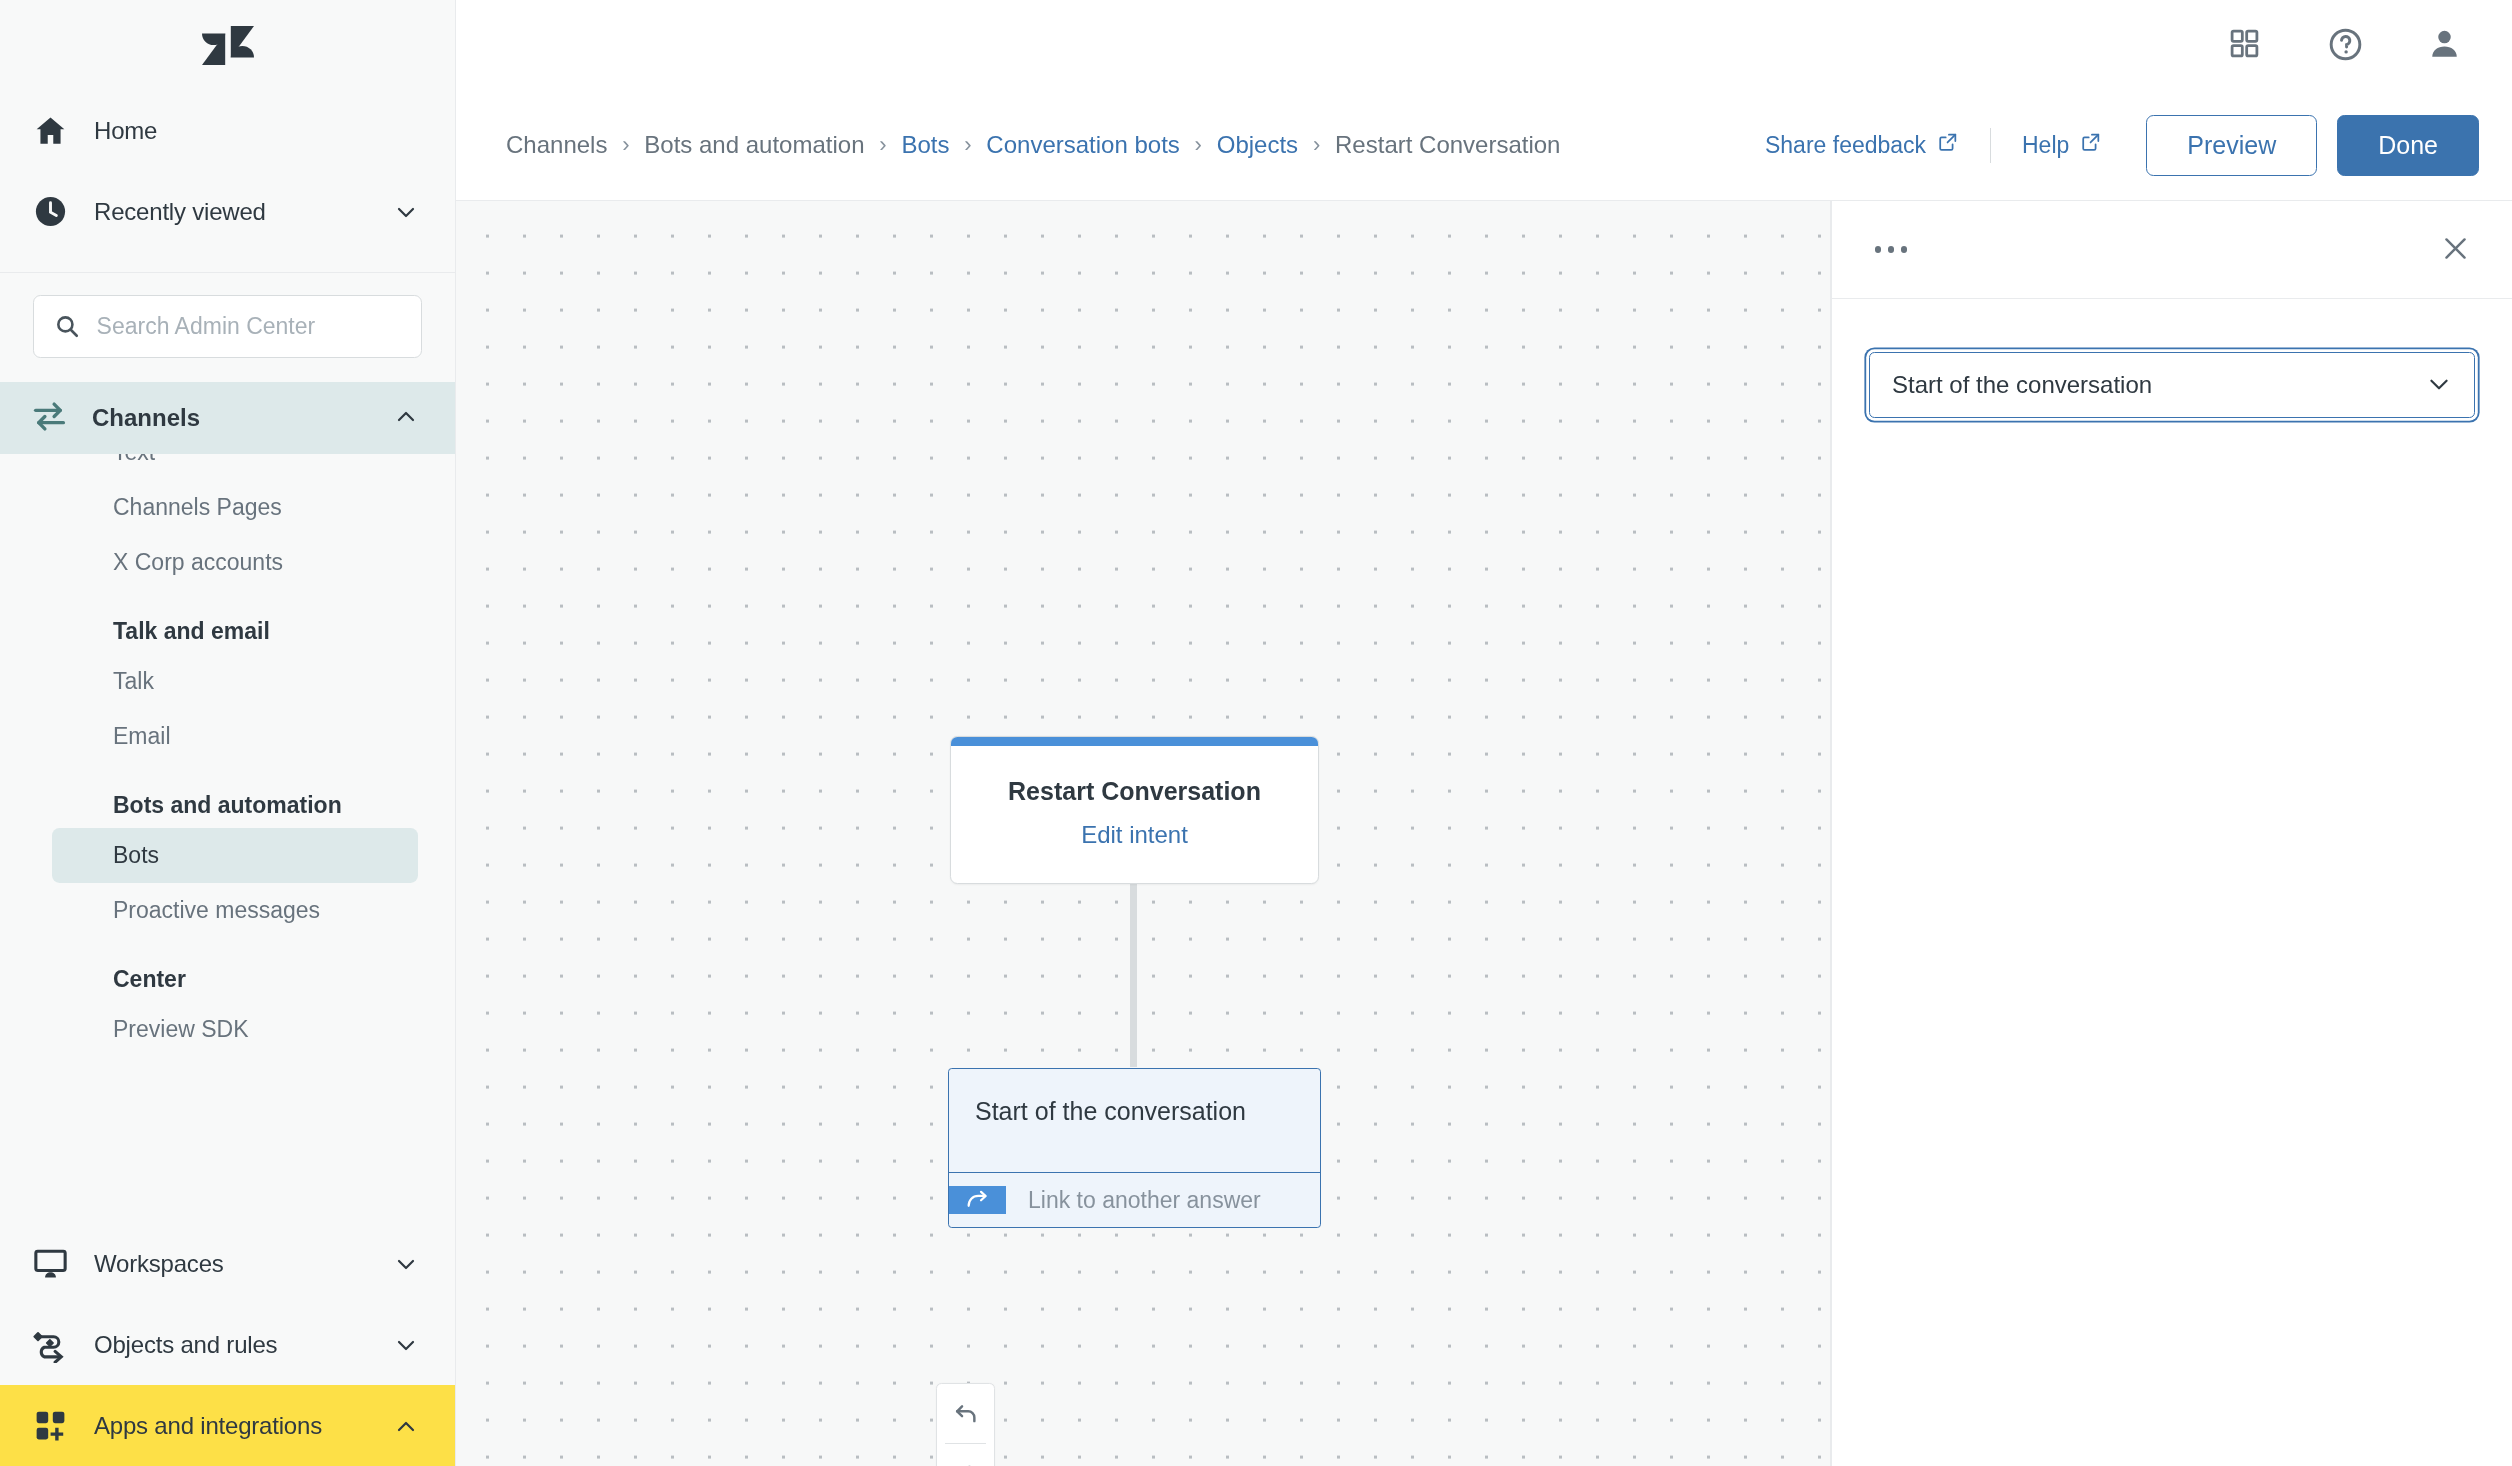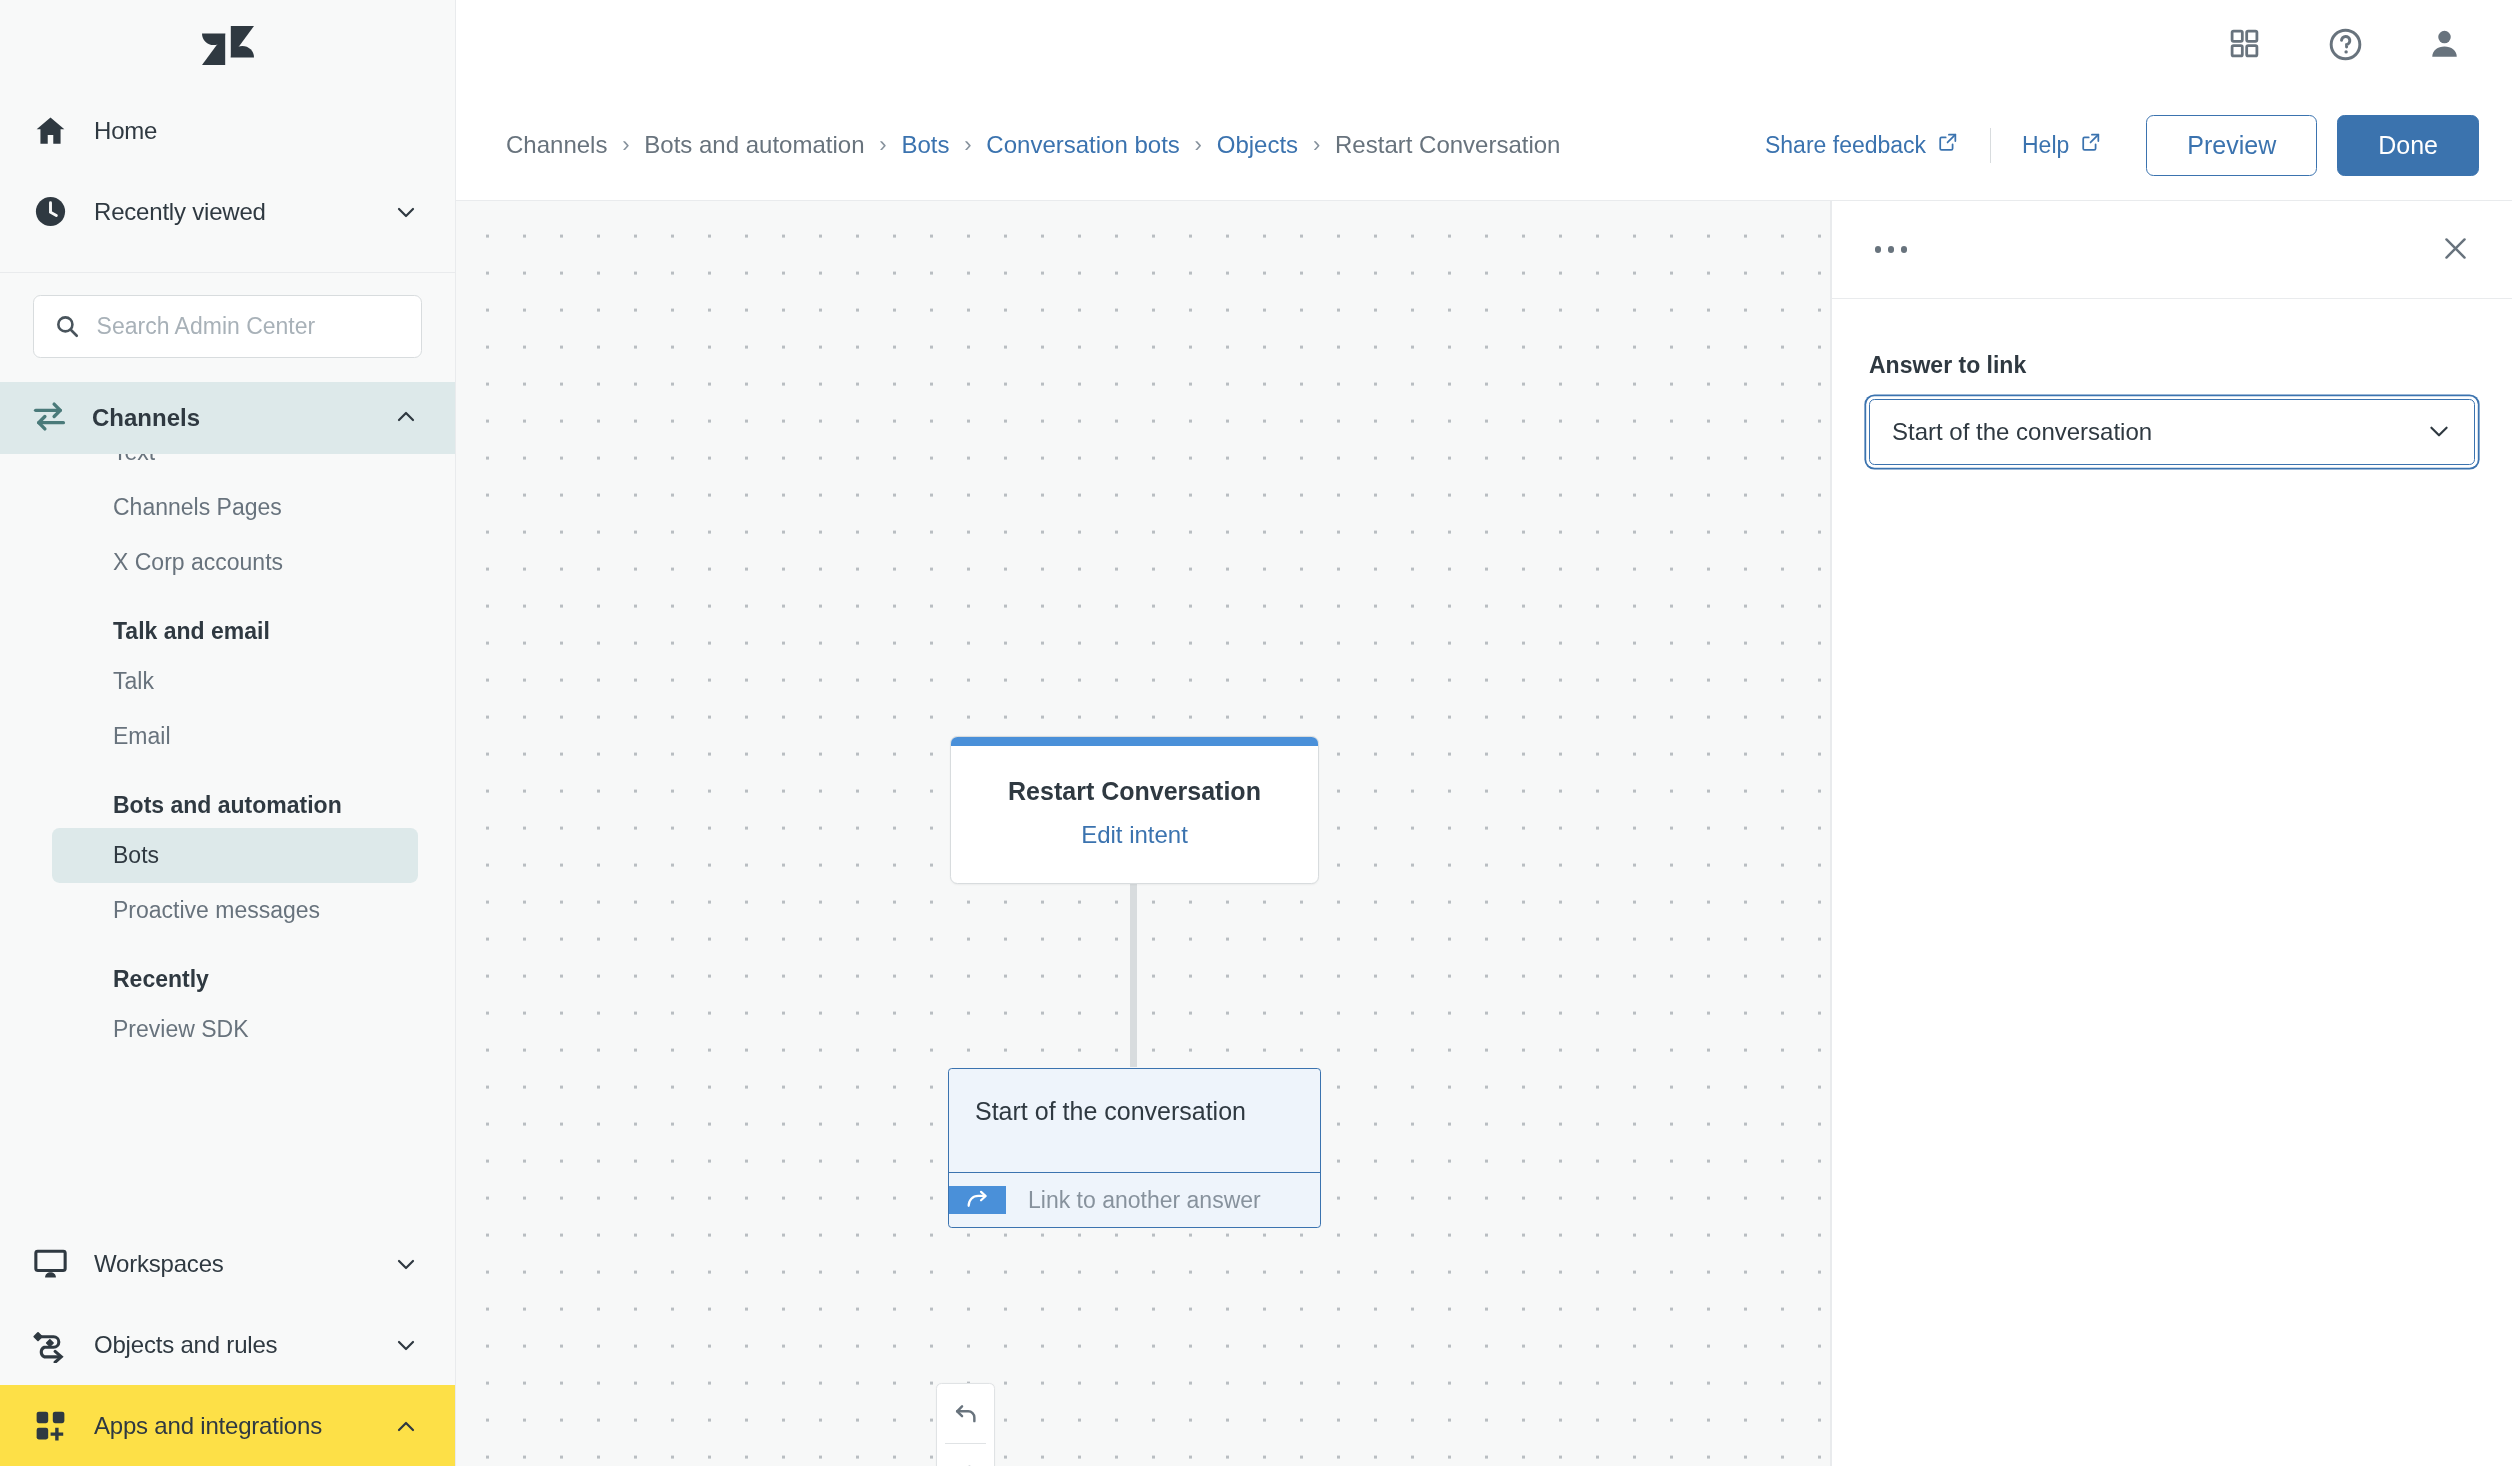--- a/index.html
+++ b/index.html
@@ -298,21 +298,21 @@
         <div class="sub-item">X Corp accounts</div>
 
         <div class="grp-title">Talk and email</div>
         <div class="sub-item">Talk</div>
         <div class="sub-item">Email</div>
 
         <div class="grp-title">Bots and automation</div>
         <div class="sub-item active">Bots</div>
         <div class="sub-item">Proactive messages</div>
 
-        <div class="grp-title">Recently</div>
+        <div class="grp-title">Center</div>
         <div class="sub-item">Preview SDK</div>
       </div>
     </div>
 
     <div class="nav-bottom">
       <div class="nav-row">
         <span class="nicon">
           <svg width="37" height="37" viewBox="0 0 24 24" fill="none" stroke="#2f3941" stroke-width="2">
               <rect x="2.5" y="4" width="19" height="12.5" rx="1.2"></rect>
               <path d="M8.5 21c0-2 1.6-3.3 3.5-3.3S15.5 19 15.5 21z" fill="#2f3941" stroke="none"></path>
@@ -479,21 +479,20 @@
               <i></i>
             </span>
           <span>
             <svg width="31" height="31" viewBox="0 0 24 24" stroke="#68737d" stroke-width="1.9" stroke-linecap="round">
                 <line x1="5" y1="5" x2="19" y2="19"></line>
                 <line x1="19" y1="5" x2="5" y2="19"></line>
               </svg>
           </span>
         </div>
         <div class="panel-body">
-          <div class="field-label">Answer to link</div>
           <div class="select-wrap">
             <span class="sv">Start of the conversation</span>
             <span>
               <svg width="26" height="26" viewBox="0 0 24 24" fill="none" stroke="#2f3941" stroke-width="2" stroke-linecap="round" stroke-linejoin="round">
                   <polyline points="5 9 12 16 19 9"></polyline>
                 </svg>
             </span>
           </div>
         </div>
       </aside>

